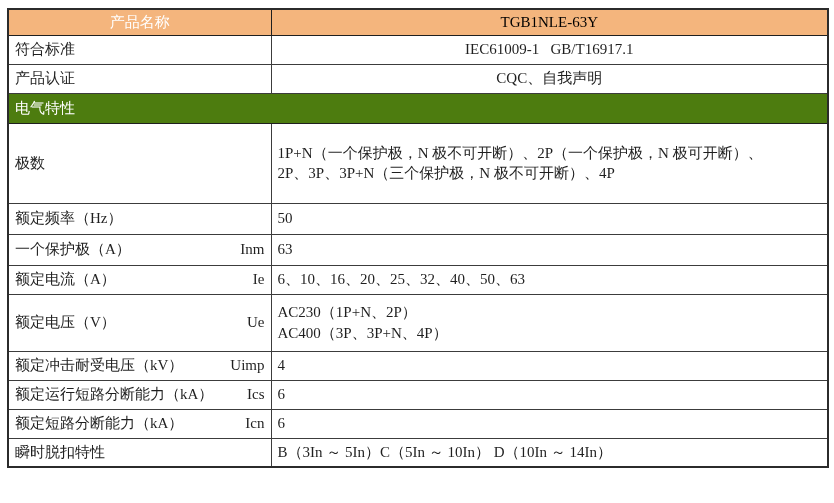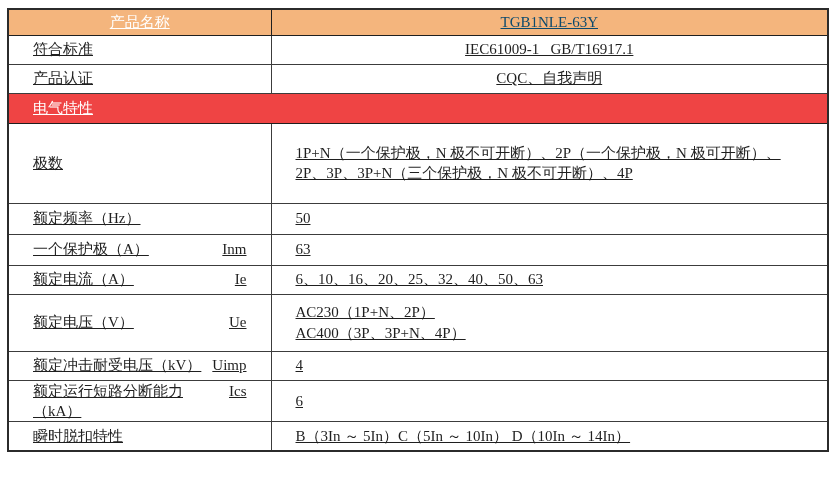--- a/index.html
+++ b/index.html
@@ -14,24 +14,23 @@
     width:820px;
     border-collapse:collapse;
     table-layout:fixed;
     border:2px solid #2b2b2b;
     font-size:15px;
   }
   col.c-label{width:263px;}
   col.c-value{width:557px;}
   td{
     border:1px solid #3c3c3c;
-    padding:0 24px;
+    padding:0 6px;
     vertical-align:middle;
     line-height:1.35;
-    text-decoration:underline;
   }
   
   tr.banner td{
     color:#ffffff;
     border:1px solid #1f1f1f;
   }
   tr.head-row{height:26px;}
   tr.head-row td{text-align:center;}
   tr.section-row{height:30px;}
   tr.section-row td{text-align:left;}
@@ -62,35 +61,35 @@
 
 <div class="page">
   <table class="spec">
     <colgroup>
         <col class="c-label">
         <col class="c-value">
       </colgroup>
     <tbody>
       <tr class="banner head-row" style="background: rgb(244, 181, 125);">
         <td class="label-cell" style="color: rgb(255, 255, 255);">产品名称</td>
-        <td class="value-cell" style="color: #0c4a6e;">TGB1NLE-63Y</td>
+        <td class="value-cell" style="color: #000000;">TGB1NLE-63Y</td>
       </tr>
     </tbody>
     <tbody id="info-body">
         <tr>
           <td class="label-cell">符合标准</td>
           <td class="value-cell">IEC61009-1   GB/T16917.1</td>
         </tr>
         <tr>
           <td class="label-cell">产品认证</td>
           <td class="value-cell">CQC、自我声明</td>
         </tr>
       </tbody>
     <tbody>
-      <tr class="banner section-row" style="background: #ef4444;">
+      <tr class="banner section-row" style="background: #4d7c0f;">
         <td colspan="2" style="color: rgb(255, 255, 255);">电气特性</td>
       </tr>
     </tbody>
     <tbody id="spec-body">
         <tr>
           <td class="label-cell">
             <div class="labelwrap">
               <span>极数</span>
               <span class="code"></span>
             </div>
@@ -149,20 +148,29 @@
             <div class="labelwrap">
               <span>额定运行短路分断能力（kA）</span>
               <span class="code">Ics</span>
             </div>
           </td>
           <td class="value-cell">6</td>
         </tr>
         <tr>
           <td class="label-cell">
             <div class="labelwrap">
+              <span>额定短路分断能力（kA）</span>
+              <span class="code">Icn</span>
+            </div>
+          </td>
+          <td class="value-cell">6</td>
+        </tr>
+        <tr>
+          <td class="label-cell">
+            <div class="labelwrap">
               <span>瞬时脱扣特性</span>
               <span class="code"></span>
             </div>
           </td>
           <td class="value-cell">B（3In ～ 5In）C（5In ～ 10In） D（10In ～ 14In）</td>
         </tr>
       </tbody>
   </table>
 </div>
 

